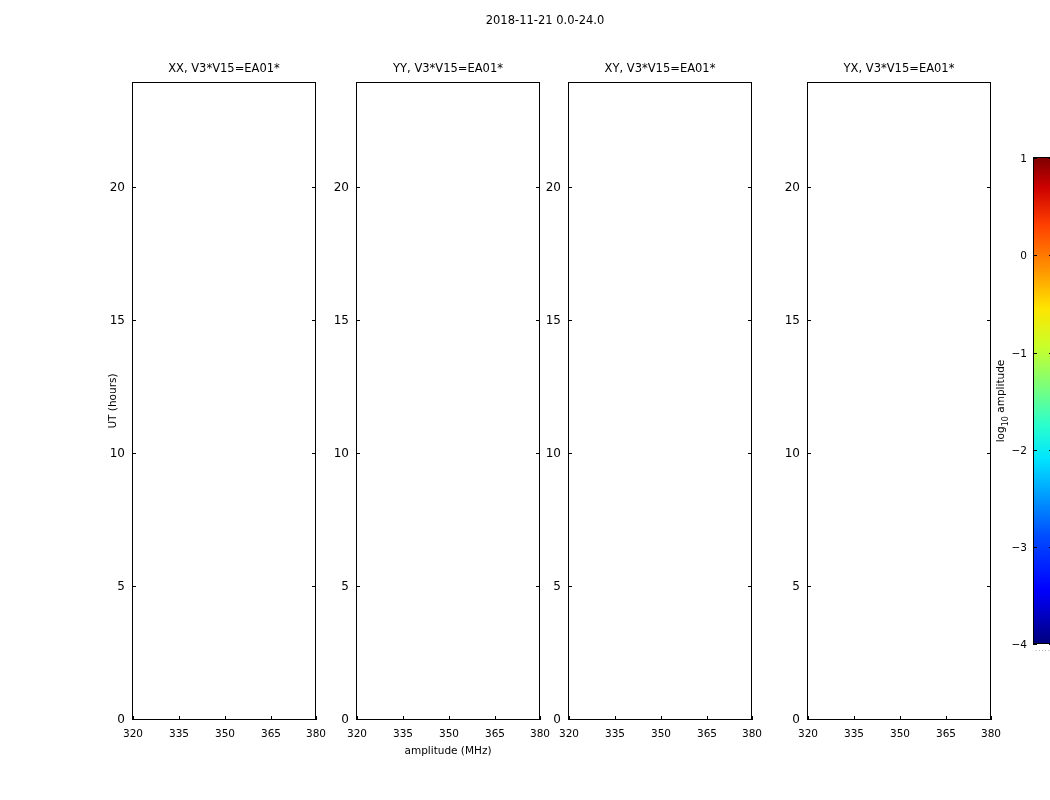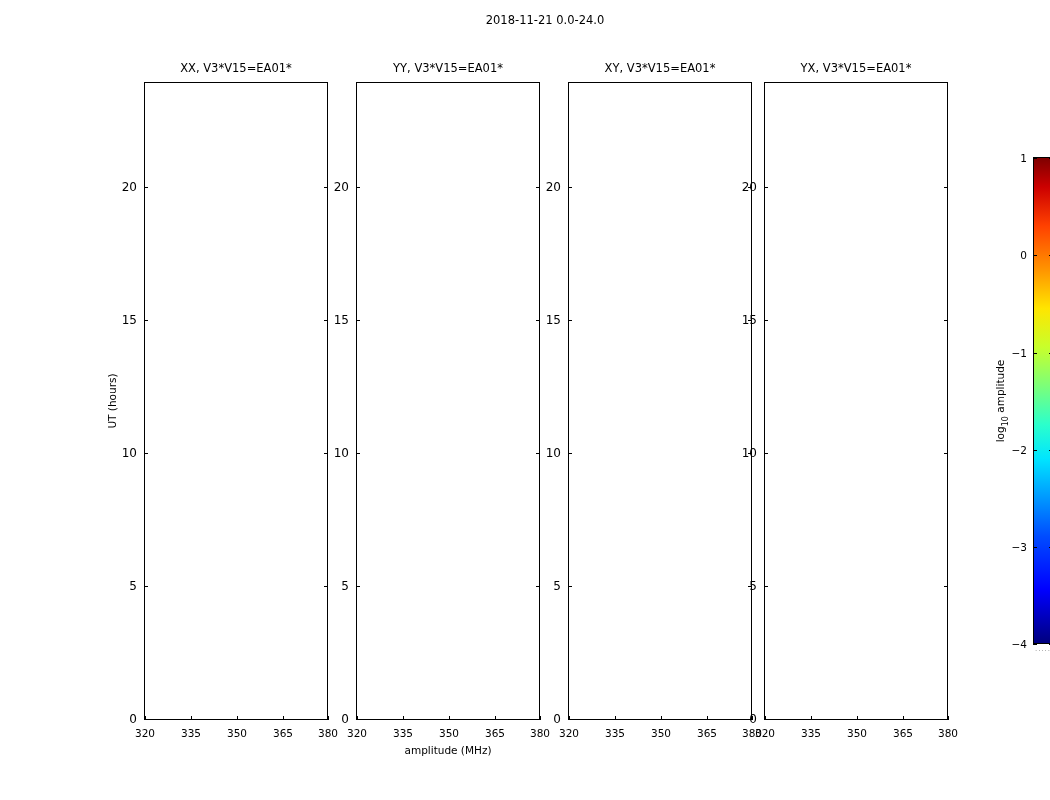--- a/index.html
+++ b/index.html
@@ -156,21 +156,21 @@
     letter-spacing:1px;
   }
 </style>
 </head>
 <body>
 
 <div class="figure">
 
   <div class="suptitle">2018-11-21 0.0-24.0</div>
 
-  <div class="panel" style="left:124px;width:184px;">
+  <div class="panel" style="left:112px;width:184px;">
     <div class="panel-title">XX, V3*V15=EA01*</div>
     <div class="plot-surface"></div>
 
     <div class="xtick" style="left:0px;"></div>
     <div class="xtick" style="left:46px;"></div>
     <div class="xtick" style="left:92px;"></div>
     <div class="xtick" style="left:138px;"></div>
     <div class="xtick" style="left:183px;"></div>
 
     <div class="xtick-label" style="left:0px;">320</div>
@@ -258,21 +258,21 @@
     <div class="ytick-right" style="top:237px;"></div>
     <div class="ytick-right" style="top:104px;"></div>
 
     <div class="ytick-label" style="top:636px;">0</div>
     <div class="ytick-label" style="top:503px;">5</div>
     <div class="ytick-label" style="top:370px;">10</div>
     <div class="ytick-label" style="top:237px;">15</div>
     <div class="ytick-label" style="top:104px;">20</div>
   </div>
 
-  <div class="panel" style="left:744px;width:184px;">
+  <div class="panel" style="left:787px;width:184px;">
     <div class="panel-title">YX, V3*V15=EA01*</div>
     <div class="plot-surface"></div>
 
     <div class="xtick" style="left:0px;"></div>
     <div class="xtick" style="left:46px;"></div>
     <div class="xtick" style="left:92px;"></div>
     <div class="xtick" style="left:138px;"></div>
     <div class="xtick" style="left:183px;"></div>
 
     <div class="xtick-label" style="left:0px;">320</div>

